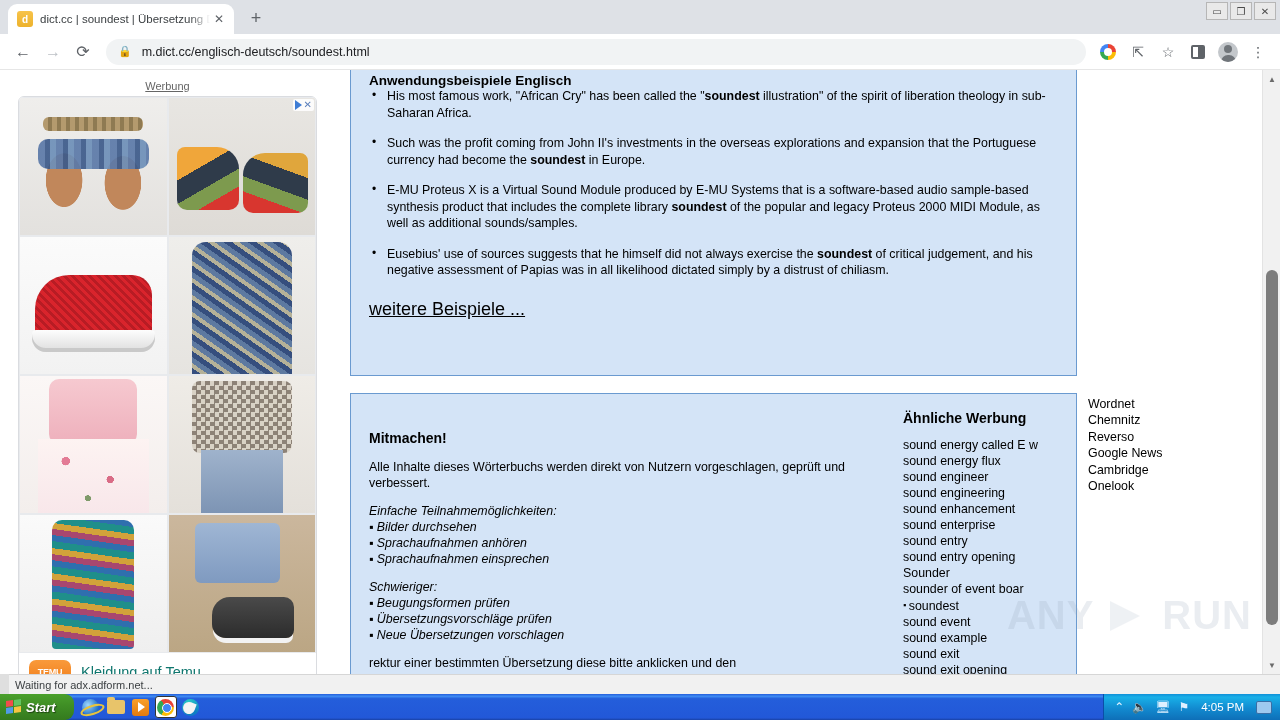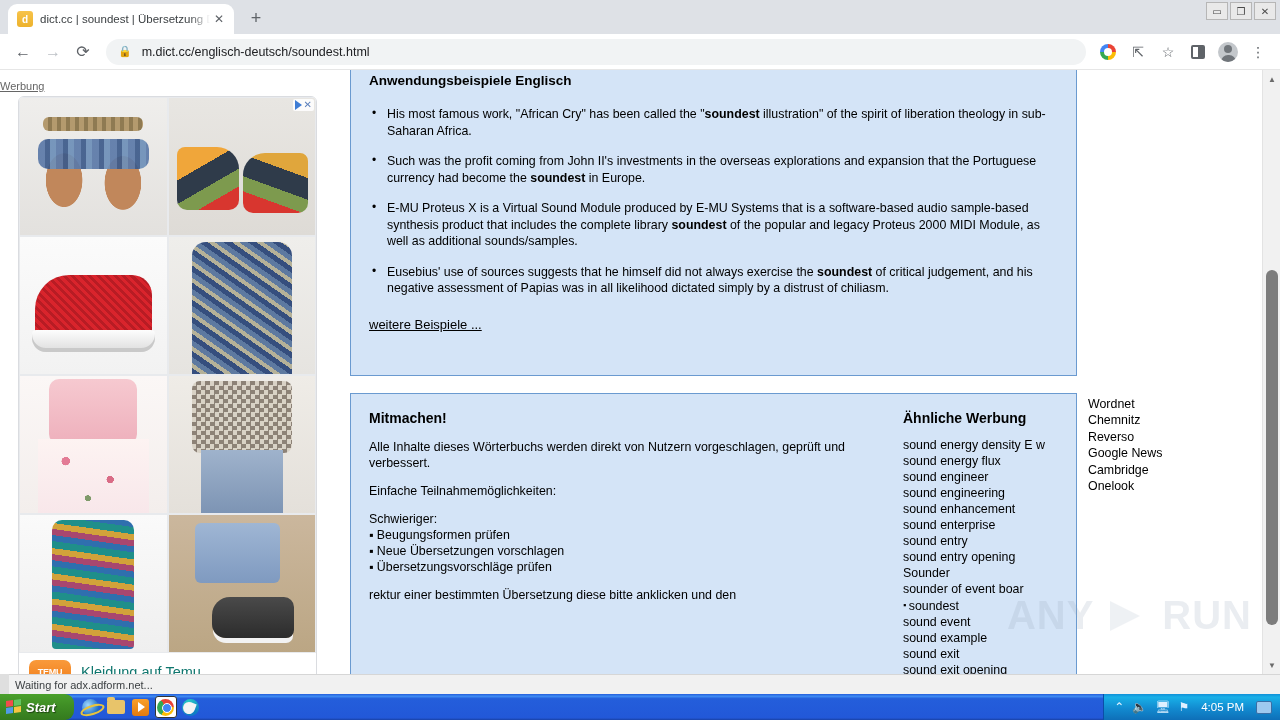--- a/index.html
+++ b/index.html
@@ -122,21 +122,21 @@
     position: absolute; left: 0; top: 70px; width: 1280px; height: 604px;
     background: #ffffff; overflow: hidden;
   }
 
   
   .ad-col {
     position: absolute; left: 0; top: 0; width: 335px; height: 604px;
     background: #ffffff;
   }
   .ad-werbung {
-    text-align: left; font-size: 11px; color: #666;
+    text-align: center; font-size: 11px; color: #666;
     padding: 10px 0 4px 0;
     text-decoration: underline;
   }
   .ad-box {
     position: relative; margin: 0 18px;
     border: 1px solid #dadce0; border-radius: 6px; overflow: hidden;
     background: #fff;
   }
   .ad-choices {
     position: absolute; right: 2px; top: 2px; z-index: 5;
@@ -239,48 +239,48 @@
     background: #d4e4f7; border: 1px solid #6a9ad0;
     margin: 0 10px;
     color: #000;
   }
   .panel-examples {
     position: absolute; left: 5px; top: -14px; width: 727px; height: 320px;
     padding: 16px 18px 12px 18px;
   }
   .panel-h {
     font-size: 13.5px; font-weight: bold; color: #000;
-    margin-bottom: 18px;
+    margin-bottom: 0;
   }
   ul.ex { list-style: none; }
   ul.ex li {
     position: relative; padding-left: 18px; margin-bottom: 14px;
     font-size: 12.4px; line-height: 16.5px; color: #000;
   }
   ul.ex li::before {
     content: "•"; position: absolute; left: 3px; top: -1px; font-size: 12px;
   }
   ul.ex b { font-weight: bold; }
   .more-link {
     display: inline-block; margin-top: 6px;
-    font-size: 13px; color: #000; text-decoration: underline; cursor: pointer;
+    font-size: 18px; color: #000; text-decoration: underline; cursor: pointer;
   }
 
   .panel-join {
     position: absolute; left: 5px; top: 323px; width: 727px; height: 300px;
     padding: 16px 18px;
     display: flex; gap: 14px;
   }
-  .join-left { width: 520px; }
+  .join-left { width: 520px; margin-top: 20px; }
   .join-right { flex: 1; }
   .join-h {
     font-size: 14px; font-weight: bold; margin-bottom: 13px;
   }
   .join-p { font-size: 12.4px; line-height: 16px; margin-bottom: 12px; }
-  .join-sub { font-size: 12.4px; line-height: 16px; }
+  .join-sub { font-size: 12.4px; line-height: 16px; font-style: italic; }
   .join-sub .bullets { margin-top: 0; }
   .join-sub .bullets div { font-size: 12.4px; line-height: 16px; }
   .join-gap { height: 12px; }
   .join-tail { font-size: 12.4px; line-height: 16px; margin-top: 12px; }
 
   .rel-h { font-size: 14px; font-weight: bold; margin-bottom: 11px; }
   .rel-list { font-size: 12.4px; line-height: 16px; }
   .rel-list div { white-space: normal; }
   .rel-list div.current { font-weight: normal; }
   .rel-list div.current::before { content: "▪ "; font-size: 9px; vertical-align: 2px; }
@@ -519,37 +519,42 @@
       </div>
 
       <div class="panel panel-join">
         <div class="join-left">
           <div class="join-h">Mitmachen!</div>
           <div class="join-p">
             <span>Alle Inhalte dieses Wörterbuchs werden direkt von Nutzern vorgeschlagen, geprüft und verbessert.</span><br>
           </div>
           <div class="join-sub">
             <div>Einfache Teilnahmemöglichkeiten:</div>
+            <div class="bullets">
+              <div>▪ Bilder durchsehen</div>
+              <div>▪ Sprachaufnahmen anhören</div>
+              <div>▪ Sprachaufnahmen einsprechen</div>
+            </div>
           </div>
           <div class="join-gap"></div>
           <div class="join-sub">
             <div>Schwieriger:</div>
             <div class="bullets">
               <div>▪ Beugungsformen prüfen</div>
+              <div>▪ Übersetzungsvorschläge prüfen</div>
               <div>▪ Neue Übersetzungen vorschlagen</div>
-              <div>▪ Übersetzungsvorschläge prüfen</div>
             </div>
           </div>
           <div class="join-tail">rektur einer bestimmten Übersetzung diese bitte anklicken und den</div>
         </div>
 
         <div class="join-right">
           <div class="rel-h">Ähnliche Werbung</div>
           <div class="rel-list">
-            <div>sound energy density E w</div>
+            <div>sound energy called E w</div>
             <div>sound energy flux</div>
             <div>sound engineer</div>
             <div>sound engineering</div>
             <div>sound enhancement</div>
             <div>sound enterprise</div>
             <div>sound entry</div>
             <div>sound entry opening</div>
             <div>Sounder</div>
             <div>sounder of event boar</div>
             <div class="current">soundest</div>

